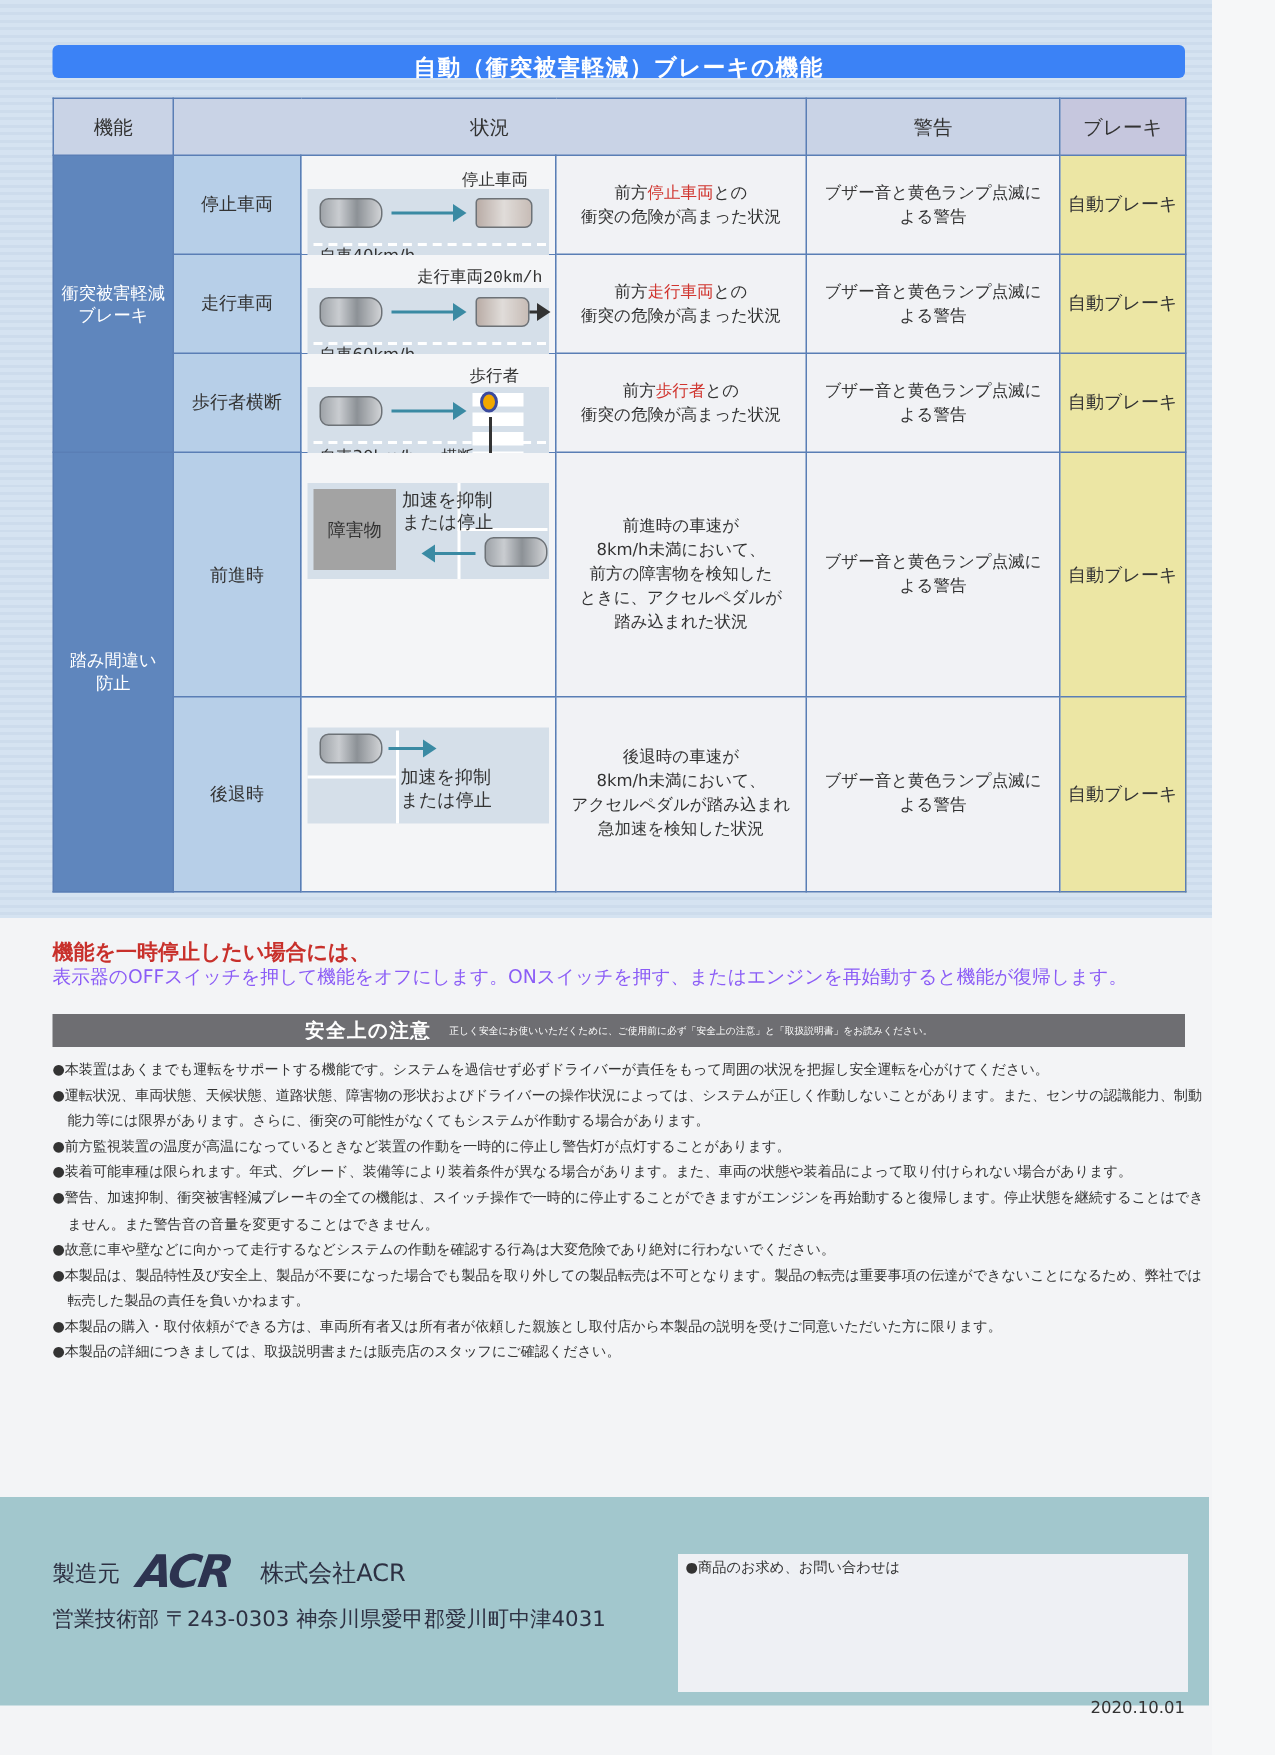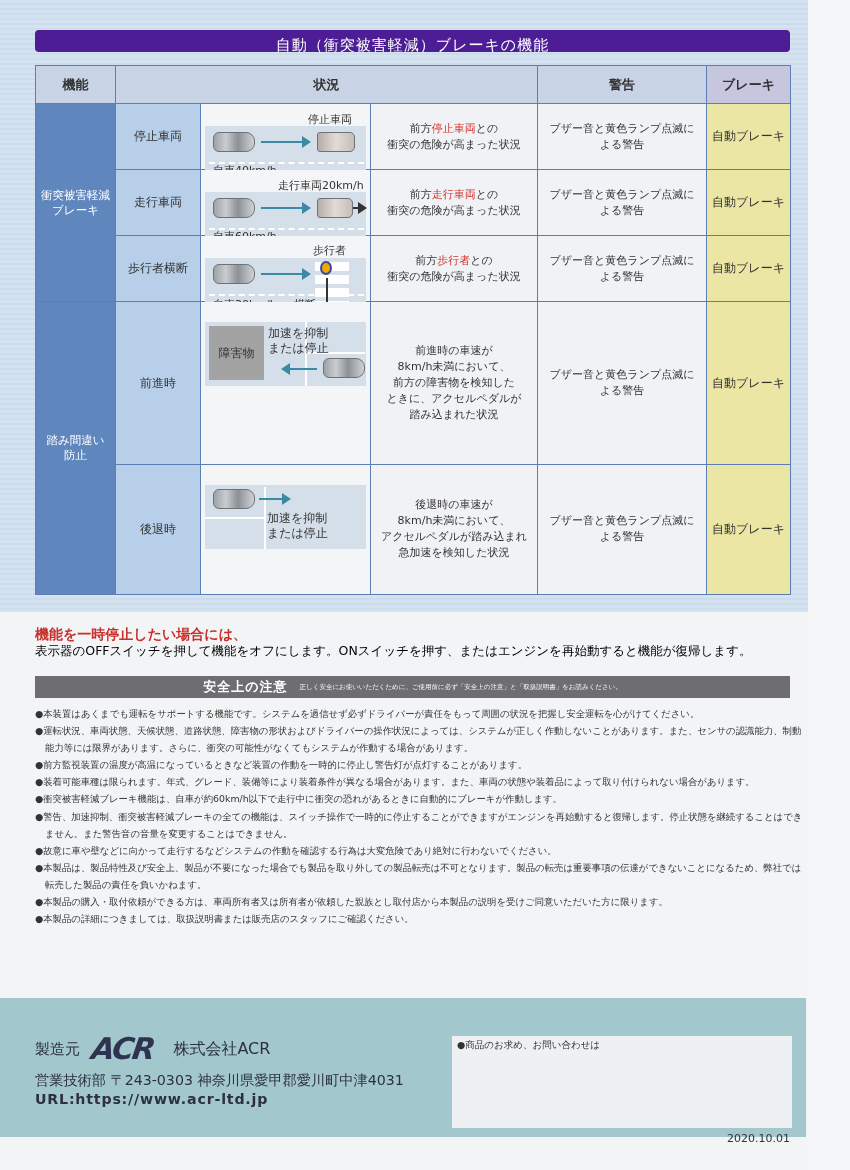--- a/index.html
+++ b/index.html
@@ -10,32 +10,32 @@
   }
   .top-bg {
     position: absolute; left: 0; top: 0; width: 808px; height: 612px;
     background: repeating-linear-gradient(180deg, #d5e3f1 0px, #d5e3f1 3px, #cddcec 3px, #cddcec 5px);
   }
   .right-strip {
     position: absolute; left: 808px; top: 0; width: 42px; height: 1170px; background: #f6f7f8;
   }
   .title-bar {
     position: absolute; left: 35px; top: 30px; width: 755px; height: 22px;
-    background: #4c1d95; border-radius: 4px; color: #fff;
-    font-size: 15px; font-weight: normal; text-align: center; line-height: 30px; letter-spacing: 1px;
+    background: #3b82f6; border-radius: 4px; color: #fff;
+    font-size: 15px; font-weight: bold; text-align: center; line-height: 30px; letter-spacing: 1px;
   }
   table.feat {
     position: absolute; left: 35px; top: 65px; width: 755px; height: 530px;
     border-collapse: collapse; table-layout: fixed; font-size: 11px;
   }
   table.feat td, table.feat th {
     border: 1px solid #5a7eb5; text-align: center; vertical-align: middle;
   }
   table.feat th {
-    background: #c9d3e6; font-weight: bold; font-size: 13px; color: #333; height: 38px;
+    background: #c9d3e6; font-weight: normal; font-size: 13px; color: #333; height: 38px;
   }
   table.feat th.brake-h { background: #c6c7de; }
   td.cat {
     background: #5f86bd; color: #fff; font-size: 11.5px; line-height: 1.3;
   }
   td.sub { background: #b7cfe8; font-size: 12px; color: #333; }
   td.img { background: #f4f5f7; padding: 0; position: relative; }
   td.sit, td.warn { background: #f1f2f5; font-size: 11px; line-height: 1.45; color: #333; margin-top: 22px; }
   td.brake { background: #ece6a4; font-size: 12px; color: #333; }
   .hl { color: #d0352f; }
@@ -77,21 +77,21 @@
   .down-arrow { position: absolute; width: 2px; background: #333; }
   .down-arrow::after {
     content: ""; position: absolute; left: -4px; bottom: -6px;
     border-top: 7px solid #333; border-left: 5px solid transparent; border-right: 5px solid transparent;
   }
 
   .pause-title {
     position: absolute; left: 35px; top: 626px; font-size: 14px; font-weight: bold; color: #c8302b;
   }
   .pause-text {
-    position: absolute; left: 35px; top: 643px; font-size: 12.5px; color: #000000; white-space: nowrap;
+    position: absolute; left: 35px; top: 643px; font-size: 12.5px; color: #8b5cf6; white-space: nowrap;
   }
   .safety-bar {
     position: absolute; left: 35px; top: 676px; width: 755px; height: 22px; background: #6e6e72;
     color: #fff; display: flex; align-items: center; justify-content: center; gap: 12px;
   }
   .safety-bar .t { font-size: 13px; font-weight: bold; letter-spacing: 1px; }
   .safety-bar .s { font-size: 6.5px; }
   .notes { position: absolute; left: 35px; top: 705px; width: 770px; font-size: 9.4px; color: #333; line-height: 17.1px; }
   .notes .item { padding-left: 10px; text-indent: -10px; }
 
@@ -169,21 +169,21 @@
   <tr>
     <td class="sub">走行車両</td>
     <td class="img">
       <div class="scene">
         <div class="road"></div>
         <div class="dash"></div>
         <div class="car" style="left:12px;top:28px;"></div>
         <div class="arrow" style="left:60px;top:37px;width:42px;"></div>
         <div class="car box" style="left:116px;top:28px;width:36px;"></div>
         <div class="arrow dark" style="left:152px;top:37px;width:6px;"></div>
-        <div class="lbl" style="left:77px;top:9px;">走行車両20km/h</div>
+        <div class="lbl" style="left:77px;top:9px;font-family:Liberation Mono, monospace;">走行車両20km/h</div>
         <div class="lbl" style="left:12px;top:60px;">自車60km/h</div>
       </div>
     </td>
     <td class="sit">
       <div><span>前方</span><span class="hl">走行車両</span><span>との</span></div>
       <div>衝突の危険が高まった状況</div>
     </td>
     <td class="warn">
       <div>ブザー音と黄色ランプ点滅に</div>
       <div>よる警告</div>
@@ -289,35 +289,33 @@
 <div class="safety-bar">
   <span class="t">安全上の注意</span>
   <span class="s">正しく安全にお使いいただくために、ご使用前に必ず「安全上の注意」と「取扱説明書」をお読みください。</span>
 </div>
 
 <div class="notes">
   <div class="item">●本装置はあくまでも運転をサポートする機能です。システムを過信せず必ずドライバーが責任をもって周囲の状況を把握し安全運転を心がけてください。</div>
   <div class="item">●運転状況、車両状態、天候状態、道路状態、障害物の形状およびドライバーの操作状況によっては、システムが正しく作動しないことがあります。また、センサの認識能力、制動能力等には限界があります。さらに、衝突の可能性がなくてもシステムが作動する場合があります。</div>
   <div class="item">●前方監視装置の温度が高温になっているときなど装置の作動を一時的に停止し警告灯が点灯することがあります。</div>
   <div class="item">●装着可能車種は限られます。年式、グレード、装備等により装着条件が異なる場合があります。また、車両の状態や装着品によって取り付けられない場合があります。</div>
-  <div class="item">●衝突被害軽減ブレーキ機能は、自車が約60km/h以下で走行中に衝突の恐れがあるときに自動的にブレーキが作動します。</div>
   <div class="item">●警告、加速抑制、衝突被害軽減ブレーキの全ての機能は、スイッチ操作で一時的に停止することができますがエンジンを再始動すると復帰します。停止状態を継続することはできません。また警告音の音量を変更することはできません。</div>
   <div class="item">●故意に車や壁などに向かって走行するなどシステムの作動を確認する行為は大変危険であり絶対に行わないでください。</div>
   <div class="item">●本製品は、製品特性及び安全上、製品が不要になった場合でも製品を取り外しての製品転売は不可となります。製品の転売は重要事項の伝達ができないことになるため、弊社では転売した製品の責任を負いかねます。</div>
   <div class="item">●本製品の購入・取付依頼ができる方は、車両所有者又は所有者が依頼した親族とし取付店から本製品の説明を受けご同意いただいた方に限ります。</div>
   <div class="item">●本製品の詳細につきましては、取扱説明書または販売店のスタッフにご確認ください。</div>
 </div>
 
 <div class="footer">
   <div class="maker">
     <span class="m-lbl">製造元</span>
     <span class="logo">ACR</span>
     <span class="company">株式会社ACR</span>
   </div>
   <div class="addr">
     <div>営業技術部 〒243-0303 神奈川県愛甲郡愛川町中津4031</div>
-    <div class="url">URL:https://www.acr-ltd.jp</div>
   </div>
   <div class="inquiry">
     <span>●商品のお求め、お問い合わせは</span>
   </div>
   <div class="date">2020.10.01</div>
 </div>
 
 </body></html>

